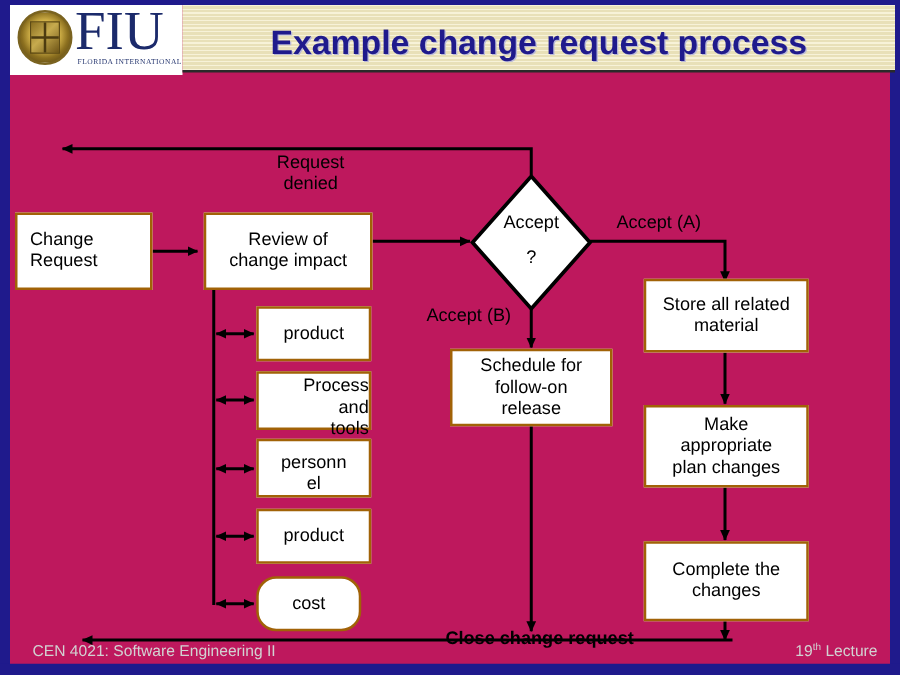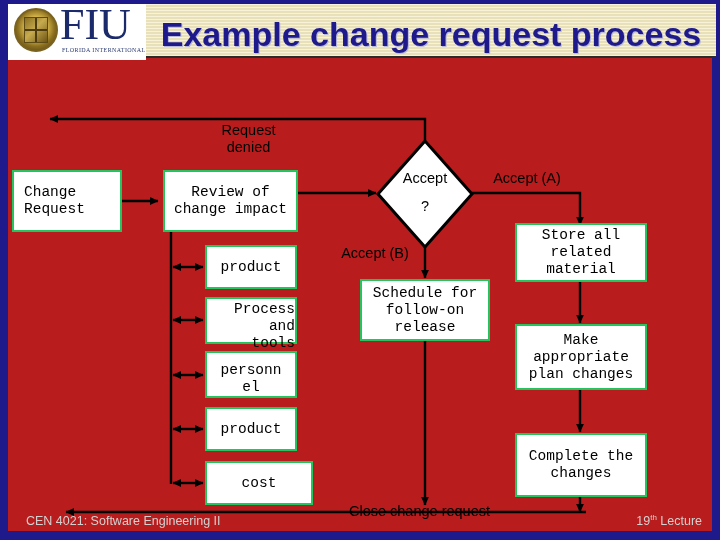--- a/index.html
+++ b/index.html
@@ -7,21 +7,21 @@
     padding: 0;
     background: #ffffff;
   }
   body {
     font-family: "Liberation Sans", sans-serif;
   }
   #slide {
     position: relative;
     width: 720px;
     height: 540px;
-    background: #b91c1c;
+    background: #be185d;
     overflow: hidden;
     box-sizing: border-box;
   }
 
   
   .frame-left {
     position: absolute;
     left: 0; top: 0;
     width: 8px; height: 540px;
     background: #1f1a8c;
@@ -127,43 +127,43 @@
     box-sizing: border-box;
   }
   .title-text {
     position: absolute;
     left: 0; top: 0;
     width: 570px; height: 60px;
     display: flex;
     align-items: center;
     justify-content: center;
     font-family: "Liberation Sans", sans-serif;
-    font-size: 34px;
+    font-size: 27px;
     font-weight: bold;
     color: #1f1a8c;
     text-shadow: 1px 1px 0 #b9b9d8;
     white-space: nowrap;
   }
 
   
   .canvas {
     position: absolute;
     left: 0; top: 60px;
     width: 720px; height: 470px;
   }
   .node {
     position: absolute;
     background: #ffffff;
-    border: 2px solid #22c55e;
+    border: 2px solid #a16207;
     box-sizing: border-box;
     display: flex;
     align-items: center;
     justify-content: center;
     text-align: center;
-    font-family: Liberation Mono, monospace;
+    font-family: Liberation Sans, sans-serif;
     font-size: 14.5px;
     color: #000000;
     line-height: 17px;
     overflow: visible;
   }
   .node-label {
     display: block;
     width: 100%;
   }
   .edge-label {
@@ -310,21 +310,21 @@
 
     <div class="node" style="left:205px; top:291px; width:92px; height:47px; align-items:center; padding-top:8px;">
       <span class="node-label" style="white-space: pre-line;">personn
 el</span>
     </div>
 
     <div class="node" style="left:205px; top:347px; width:92px; height:44px;">
       <span class="node-label">product</span>
     </div>
 
-    <div class="node" style="left:205px; top:401px; width:108px; height:44px;">
+    <div class="node" style="left:205px; top:401px; width:84px; height:44px;border-radius:16px;">
       <span class="node-label">cost</span>
     </div>
 
     <div class="node" style="left:360px; top:219px; width:130px; height:62px;">
       <span class="node-label" style="white-space: pre-line;">Schedule for
 follow-on
 release</span>
     </div>
 
     <div class="node" style="left:515px; top:163px; width:132px; height:59px;">
@@ -343,21 +343,21 @@
 changes</span>
     </div>
 
     <div class="edge-label" style="left: 206px; top: 62px; width: 85px; white-space: pre-line;">Request
 denied</div>
 
     <div class="edge-label" style="left:481px; top:110px; width:92px;">Accept (A)</div>
 
     <div class="edge-label" style="left:330px; top:185px; width:90px;">Accept (B)</div>
 
-    <div class="edge-label" style="left:332px; top:443px; width:175px; text-align:center;">Close change request</div>
+    <div class="edge-label" style="left:332px; top:443px; width:175px; text-align:right;font-weight:bold;">Close change request</div>
 
   </div>
 
   <div class="footer-left">CEN 4021: Software Engineering II</div>
 
   <div class="footer-right">
     <span>19</span><sup>th</sup><span> Lecture</span>
   </div>
 
 </div>

